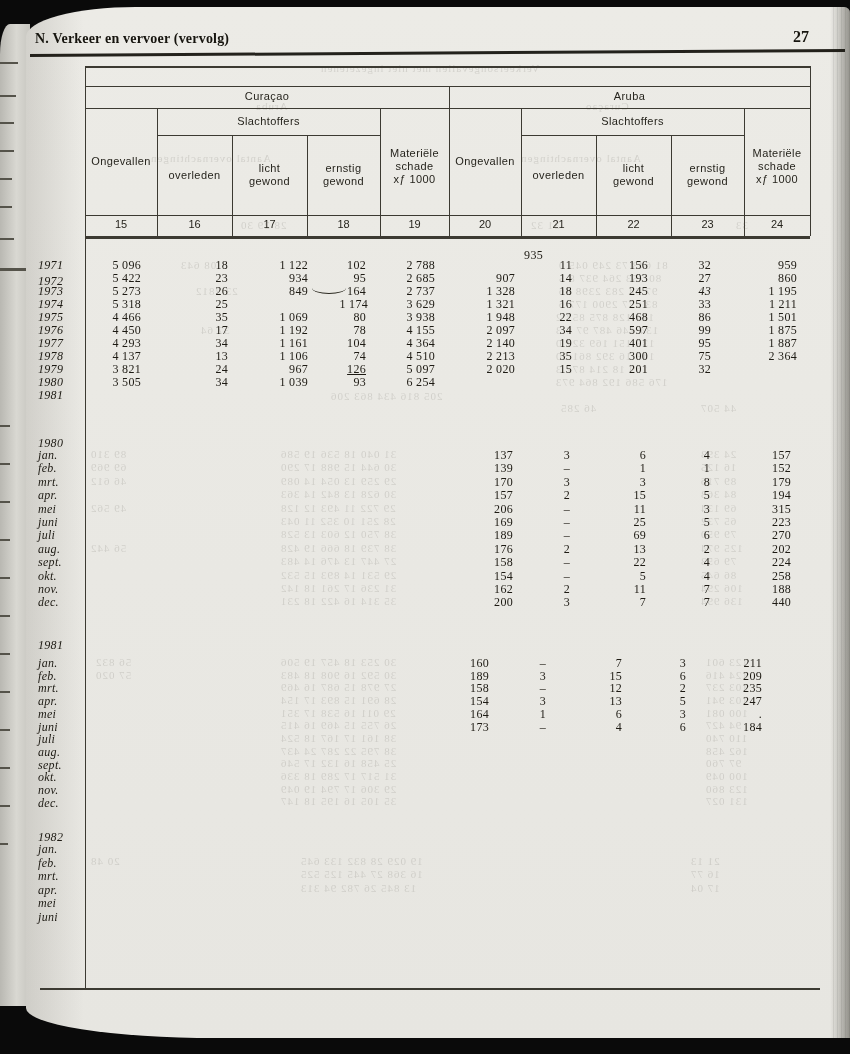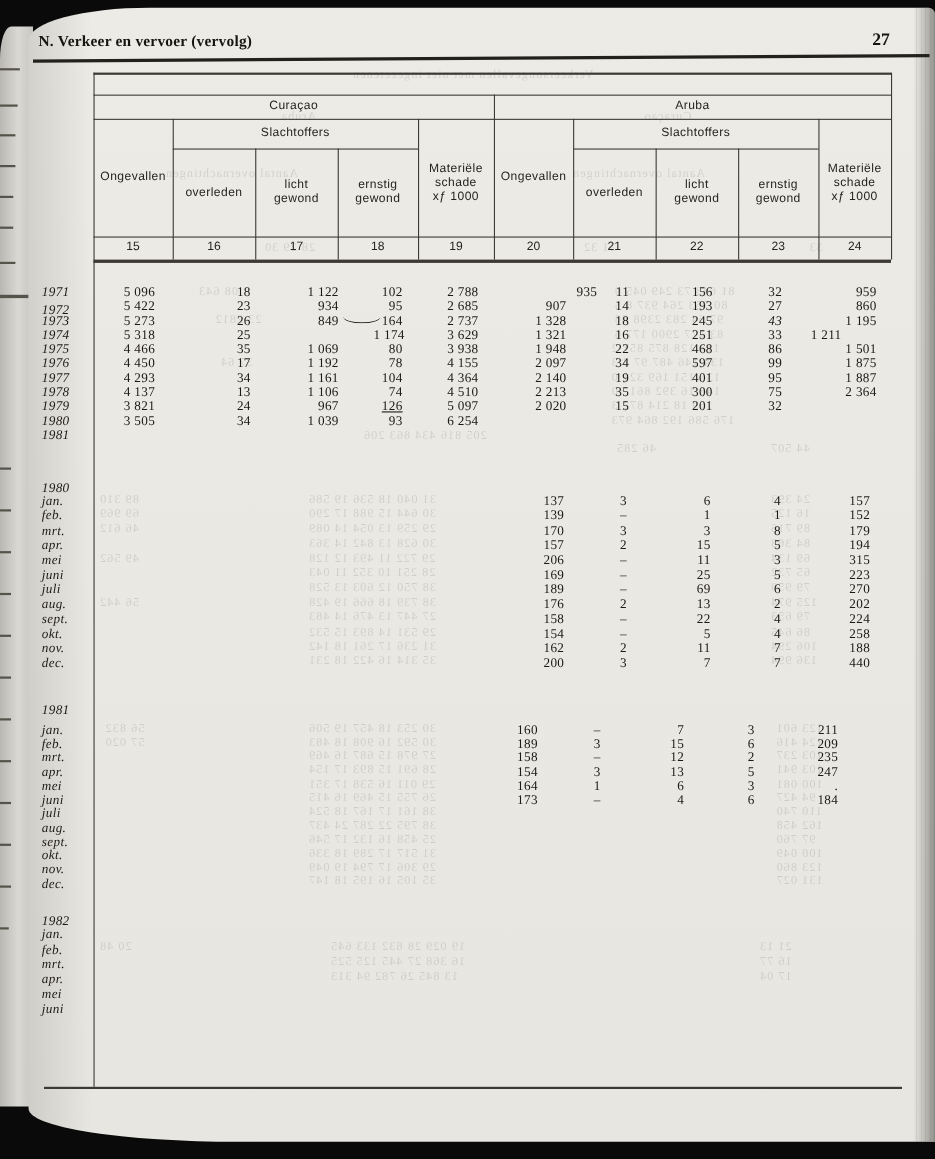--- a/index.html
+++ b/index.html
@@ -120,21 +120,21 @@
       <div class="colnum" style="left: 521px; top: 218px; width: 75px;">21</div>
       <div class="colnum" style="left: 596px; top: 218px; width: 75px;">22</div>
       <div class="colnum" style="left: 671px; top: 218px; width: 73px;">23</div>
       <div class="colnum" style="left: 744px; top: 218px; width: 66px;">24</div>
       <div class="rowlabel" style="top: 258px;">1971</div>
       <div class="cell" style="left: 49px; top: 258px;">5 096</div>
       <div class="cell" style="left: 136px; top: 258px;">18</div>
       <div class="cell" style="left: 216px; top: 258px;">1 122</div>
       <div class="cell" style="left: 274px; top: 258px;">102</div>
       <div class="cell" style="left: 343px; top: 258px;">2 788</div>
-      <div class="cell" style="left: 423px; top: 258px; padding-left: 28px;">935</div>
+      <div class="cell" style="left: 423px; top: 248px; padding-left: 28px;">935</div>
       <div class="cell" style="left: 480px; top: 258px;">11</div>
       <div class="cell" style="left: 556px; top: 258px;">156</div>
       <div class="cell" style="left: 619px; top: 258px;">32</div>
       <div class="cell" style="left: 705px; top: 258px;">959</div>
       <div class="rowlabel" style="top: 274px;">1972</div>
       <div class="cell" style="left: 49px; top: 271px;">5 422</div>
       <div class="cell" style="left: 136px; top: 271px;">23</div>
       <div class="cell" style="left: 216px; top: 271px;">934</div>
       <div class="cell" style="left: 274px; top: 271px;">95</div>
       <div class="cell" style="left: 343px; top: 271px;">2 685</div>
@@ -156,21 +156,21 @@
       <div class="cell" style="left: 705px; top: 284px;">1 195</div>
       <div class="brace" style="left: 312px; top: 288px; width: 34px;"></div>
       <div class="rowlabel" style="top: 297px;">1974</div>
       <div class="cell" style="left: 49px; top: 297px;">5 318</div>
       <div class="cell" style="left: 136px; top: 297px;">25</div>
       <div class="cell" style="left: 343px; top: 297px;">3 629</div>
       <div class="cell" style="left: 423px; top: 297px;">1 321</div>
       <div class="cell" style="left: 480px; top: 297px;">16</div>
       <div class="cell" style="left: 556px; top: 297px;">251</div>
       <div class="cell" style="left: 619px; top: 297px;">33</div>
-      <div class="cell" style="left: 705px; top: 297px; text-align: center;">1 211</div>
+      <div class="cell" style="left: 705px; top: 297px;">1 211</div>
       <div class="cell" style="left: 276px; top: 297px;">1 174</div>
       <div class="rowlabel" style="top: 310px;">1975</div>
       <div class="cell" style="left: 49px; top: 310px;">4 466</div>
       <div class="cell" style="left: 136px; top: 310px;">35</div>
       <div class="cell" style="left: 216px; top: 310px;">1 069</div>
       <div class="cell" style="left: 274px; top: 310px;">80</div>
       <div class="cell" style="left: 343px; top: 310px;">3 938</div>
       <div class="cell" style="left: 423px; top: 310px;">1 948</div>
       <div class="cell" style="left: 480px; top: 310px;">22</div>
       <div class="cell" style="left: 556px; top: 310px;">468</div>

